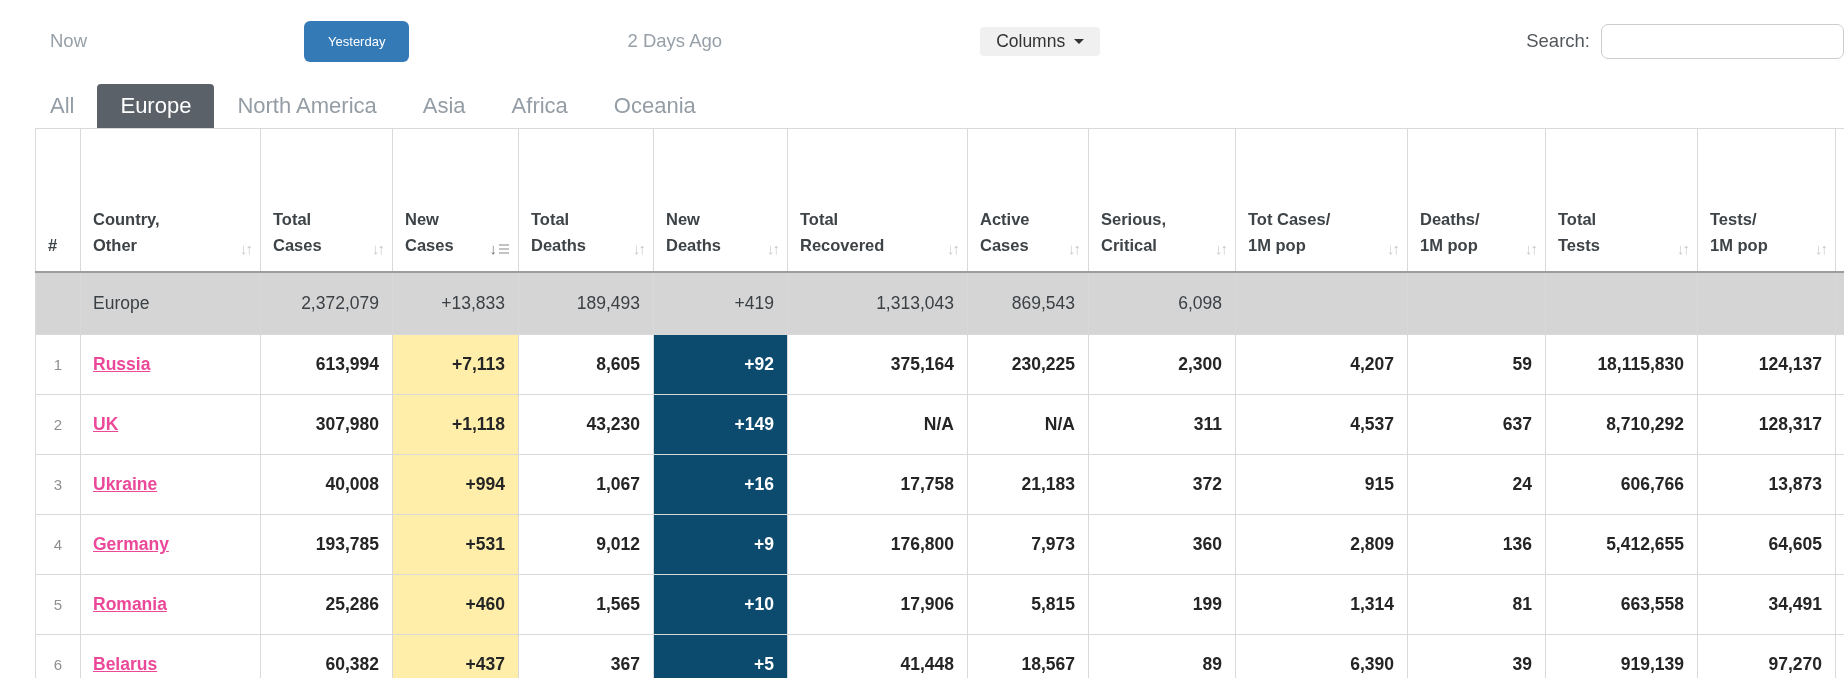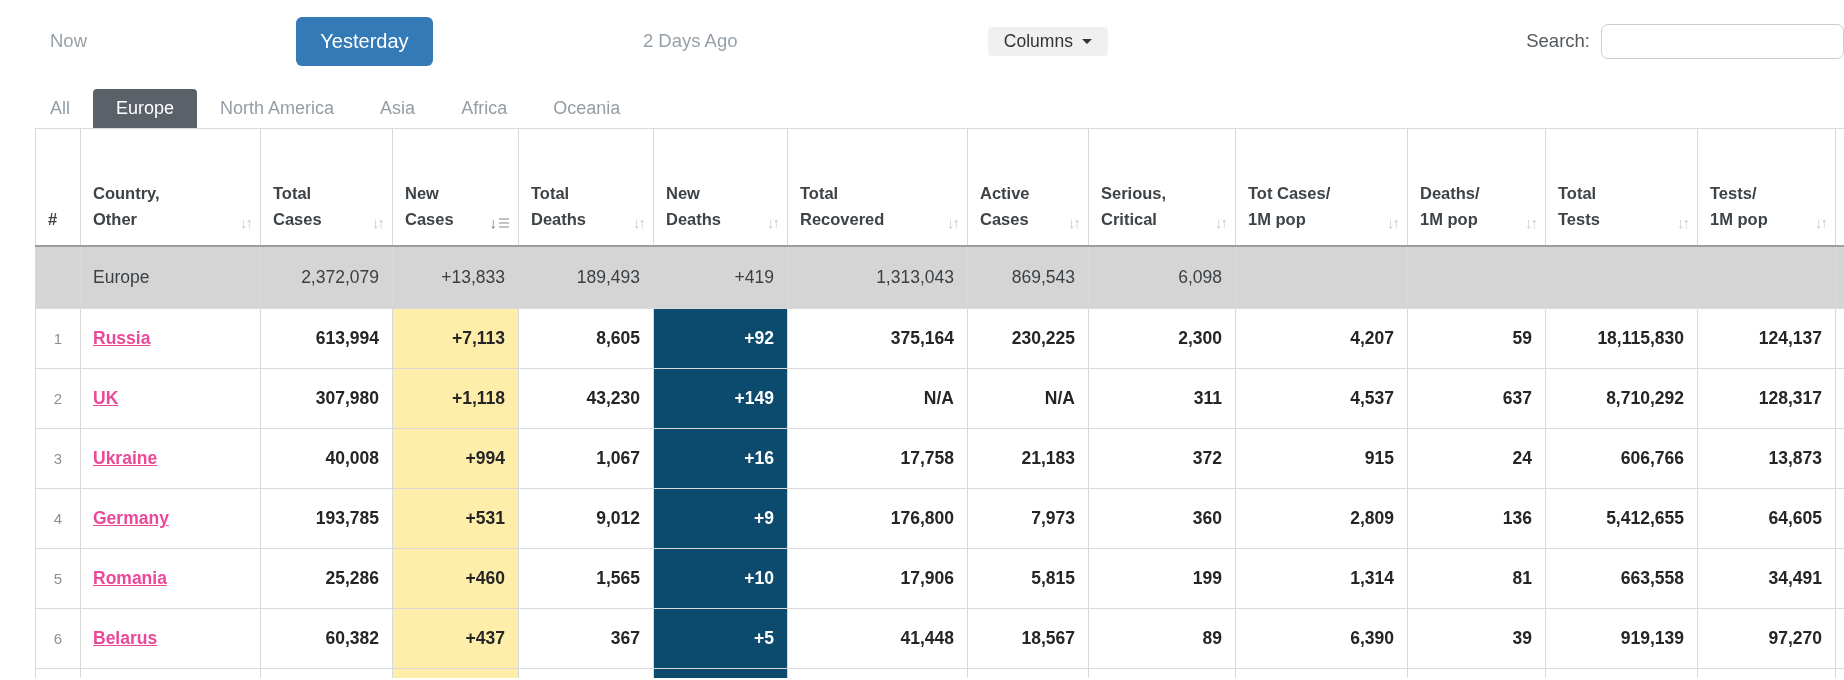--- a/index.html
+++ b/index.html
@@ -1,39 +1,39 @@
 <!DOCTYPE html>
 <html><head>
 <meta charset="utf-8">
 <style>
   html,body{margin:0;padding:0;background:#fff;}
   body{width:1844px;height:680px;overflow:hidden;font-family:"Liberation Sans",sans-serif;-webkit-font-smoothing:antialiased;}
 
   
   .controls{display:flex;align-items:center;padding:18px 0 0 50px;height:46px;justify-content:space-between;}
   .link-btn{color:#97a0a8;font-size:18.5px;background:none;border:none;cursor:pointer;font-family:inherit;padding:0;}
-  .btn-yesterday{background:#337ab7;color:#fff;font-size:20px;border:none;border-radius:6px;padding:13px 24px;margin-left:21px;cursor:pointer;font-family:inherit;}
+  .btn-yesterday{background:#337ab7;color:#fff;font-size:13px;border:none;border-radius:6px;padding:13px 24px;margin-left:21px;cursor:pointer;font-family:inherit;}
   .link-2days{margin-left:22px;}
   .btn-columns{margin-left:62px;background:#f0f0f0;color:#333;font-size:17.5px;border:none;border-radius:4px;padding:4px 16px;cursor:pointer;font-family:inherit;display:flex;align-items:center;gap:9px;}
   .caret{width:0;height:0;border-left:5px solid transparent;border-right:5px solid transparent;border-top:5px solid #333;display:inline-block;}
   .search-wrap{margin-left:230px;display:flex;align-items:center;gap:11px;}
   .search-label{color:#53585c;font-size:18.5px;}
   .search-input{width:243px;height:35px;border:1px solid #ccc;border-radius:7px;outline:none;font-size:16px;padding:0 10px;box-sizing:border-box;font-family:inherit;}
 
   
   .tabs{display:flex;align-items:flex-end;margin:24px 0 0 27px;height:40px;}
-  .tab{color:#949da5;font-size:18px;padding:9px 23px;cursor:pointer;border-radius:4px 4px 0 0;white-space:nowrap;}
+  .tab{color:#949da5;font-size:22px;padding:9px 23px;cursor:pointer;border-radius:4px 4px 0 0;white-space:nowrap;}
   .tab.active{background:#5b6168;color:#fff;}
 
   
   .table-wrap{margin-left:35px;height:550px;overflow:hidden;}
   table{border-collapse:collapse;table-layout:fixed;width:1970px;background:#fff;}
   th,td{border:1px solid #d9d9d9;box-sizing:border-box;overflow:hidden;white-space:nowrap;}
   thead th{border-bottom:2px solid #9d9d9d;vertical-align:bottom;padding:0 9px 13px 12px;text-align:left;
-           font-size:16.5px;font-weight:bold;color:#3e4347;height:117px;cursor:pointer;background:#fff;}
+           font-size:16.5px;font-weight:bold;color:#3e4347;height:143px;cursor:pointer;background:#fff;}
   thead th.rank{cursor:default;}
   .h-flex{display:flex;align-items:flex-end;justify-content:space-between;}
   .h-lines{line-height:26px;}
   .sort{color:#cbcbcb;font-size:15px;font-weight:bold;letter-spacing:-2px;padding-bottom:1px;flex:none;}
   .sort-active{display:flex;align-items:flex-end;gap:2px;flex:none;padding-bottom:2px;}
   .sort-active .arr{color:#6e757b;font-size:15px;font-weight:bold;line-height:14px;}
   .bars{display:flex;flex-direction:column;gap:2px;padding-bottom:2px;}
   .bars i{display:block;height:2px;background:#c3c3c3;}
   .bars i:nth-child(1){width:10px;}
   .bars i:nth-child(2){width:10px;}

